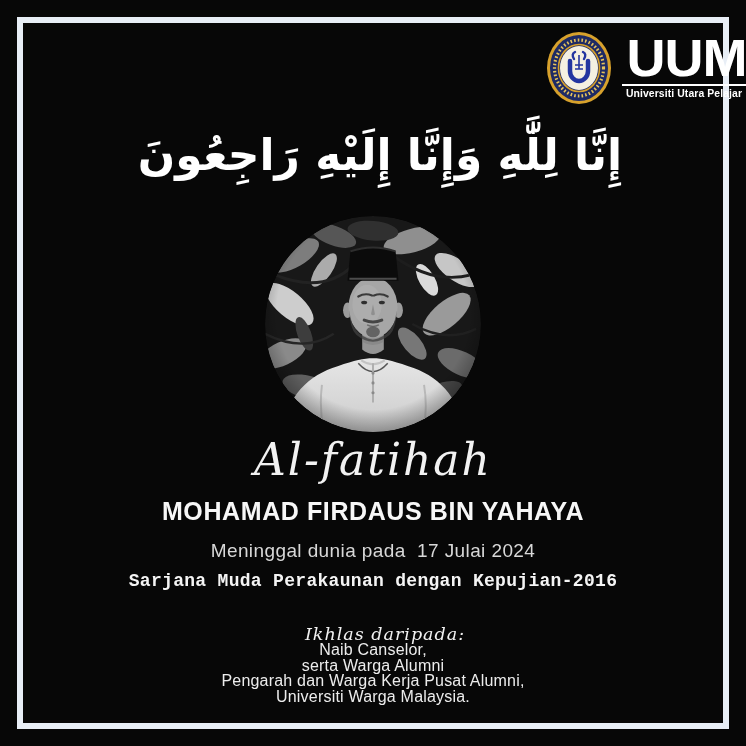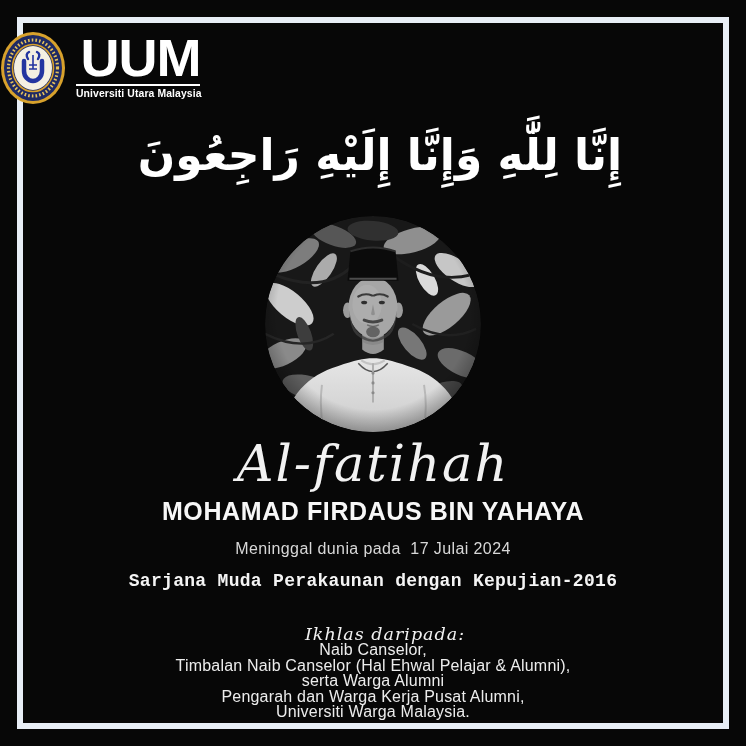--- a/index.html
+++ b/index.html
@@ -10,42 +10,42 @@
   }
   *{margin:0;padding:0;box-sizing:border-box;}
   html,body{width:746px;height:746px;background:var(--bg);overflow:hidden;}
   body{font-family:"Liberation Sans",sans-serif;color:var(--text);}
   .canvas{position:relative;width:746px;height:746px;background:var(--bg);}
   .frame{position:absolute;left:17px;top:17px;right:17px;bottom:17px;
          border:6px solid var(--frame);pointer-events:none;}
   .centered{position:absolute;left:0;right:0;text-align:center;}
 
   
-  .logo-row{top:31px;display:flex;justify-content:flex-start;align-items:center;gap:10px;}
+  .logo-row{top:31px;display:flex;justify-content:flex-end;align-items:center;gap:10px;}
   .emblem{width:66px;height:74px;display:block;}
   .logo-text{display:flex;flex-direction:column;align-items:stretch;width:124px;}
   .logo-acronym{font-weight:bold;font-size:52px;line-height:0.82;letter-spacing:-1px;
                 color:#fff;transform:scaleX(1.04);transform-origin:left center;}
   .logo-divider{height:2.5px;background:#fff;margin:4px 0 2px 0;}
   .logo-name{font-weight:bold;font-size:10.4px;letter-spacing:0.1px;color:#fff;white-space:nowrap;}
 
   
   .arabic{top:100px;height:108px;display:flex;align-items:center;justify-content:center;
           font-size:44px;font-weight:bold;color:#fff;font-family:"DejaVu Sans",sans-serif;padding-left:14px;}
 
   
   .photo-wrap{position:absolute;top:216px;left:50%;transform:translateX(-50%);
               width:216px;height:216px;border-radius:50%;overflow:hidden;}
   .photo-wrap svg{display:block;width:216px;height:216px;}
 
   
   .script{font-family:"DejaVu Serif",serif;font-style:italic;color:#f2f2f2;}
-  .alfatihah{top:434px;font-size:51px;letter-spacing:2px;}
+  .alfatihah{top:434px;font-size:44px;letter-spacing:2px;}
   .name{top:497px;font-size:25px;font-weight:bold;letter-spacing:0.6px;color:#f7f7f7;}
-  .date{top:540px;font-size:16px;letter-spacing:0.4px;color:var(--muted);white-space:pre;}
+  .date{top:540px;font-size:19px;letter-spacing:0.4px;color:var(--muted);white-space:pre;}
   .degree{top:571px;font-size:18px;font-weight:bold;letter-spacing:0.3px;color:#f4f4f4;font-family:Liberation Mono, monospace;}
   .ikhlas{top:624px;font-size:17.5px;letter-spacing:1px;margin-left:24px;}
   .credits{top:642px;font-size:16px;line-height:15.5px;letter-spacing:0.2px;color:#ececec;}
 </style>
 </head>
 <body>
 
 <div class="canvas">
   <div class="frame"></div>
 
@@ -56,21 +56,21 @@
       <ellipse cx="33" cy="37" rx="24.5" ry="28" fill="none" stroke="#e6c35c" stroke-width="3.2" stroke-dasharray="1.6 2.1"></ellipse>
       <ellipse cx="33" cy="37" rx="20.5" ry="23.5" fill="none" stroke="#d7a12c" stroke-width="1.6"></ellipse>
       <ellipse cx="33" cy="37" rx="19" ry="22" fill="#f4f0e2"></ellipse>
       <path d="M24,30 v10 a9,10 0 0 0 18 0 v-10" fill="none" stroke="#2335a0" stroke-width="4.5" stroke-linecap="round"></path>
       <path d="M28,28 q-3,-5 1,-7 M38,28 q3,-5 -1,-7" fill="none" stroke="#2335a0" stroke-width="2.4" stroke-linecap="round"></path>
       <path d="M33,24 v14 M29,34 h8 M29,38 h8" fill="none" stroke="#2335a0" stroke-width="1.6"></path>
     </svg>
     <div class="logo-text">
       <div class="logo-acronym">UUM</div>
       <div class="logo-divider"></div>
-      <div class="logo-name">Universiti Utara Malaysia</div>
+      <div class="logo-name">Universiti Utara Pelajar</div>
     </div>
   </header>
 
   <div class="centered arabic" dir="rtl" lang="ar">إِنَّا لِلَّٰهِ وَإِنَّا إِلَيْهِ رَاجِعُونَ</div>
 
   <div class="photo-wrap">
     <svg viewBox="0 0 220 220" aria-hidden="true">
       <defs>
         <clipPath id="pc">
             <circle cx="110" cy="110" r="110"></circle>
@@ -150,18 +150,17 @@
   <h1 class="centered name">MOHAMAD FIRDAUS BIN YAHAYA</h1>
 
   <div class="centered date">Meninggal dunia pada  17 Julai 2024</div>
 
   <div class="centered degree">Sarjana Muda Perakaunan dengan Kepujian-2016</div>
 
   <div class="centered script ikhlas">Ikhlas daripada:</div>
 
   <div class="centered credits">
     <div>Naib Canselor,</div>
-    <div>Timbalan Naib Canselor (Hal Ehwal Pelajar &amp; Alumni),</div>
     <div>serta Warga Alumni</div>
     <div>Pengarah dan Warga Kerja Pusat Alumni,</div>
     <div>Universiti Warga Malaysia.</div>
   </div>
 </div>
 
 </body></html>

